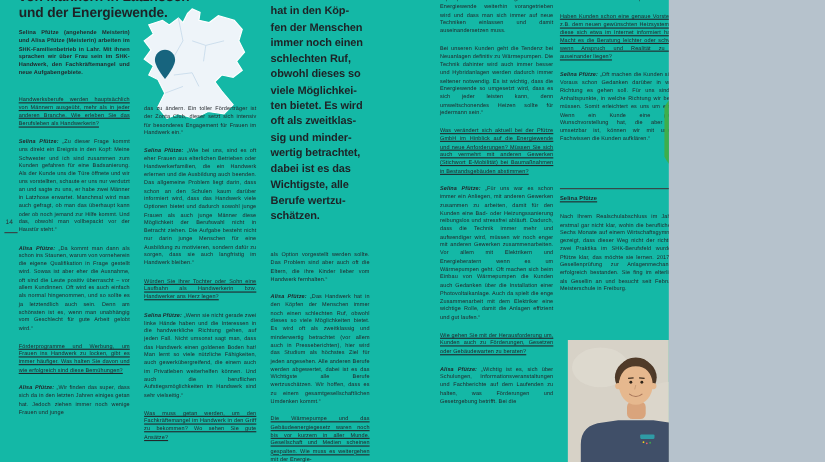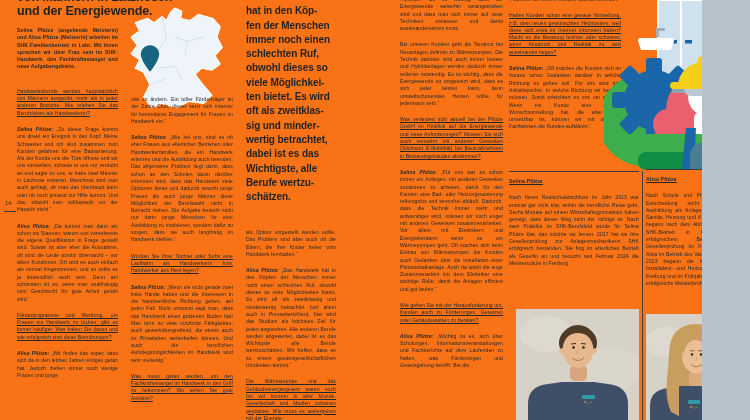--- a/index.html
+++ b/index.html
@@ -1,17 +1,17 @@
 <!DOCTYPE html>
 <html lang="de"><head>
 <meta charset="utf-8">
 <style>
   html,body{margin:0;padding:0;background:#b6c2cc;}
-  .spread{position:relative;width:662px;height:420px;background:#f97316;overflow:hidden;
-          font-family:"Liberation Sans",sans-serif;color:#23272b;padding-left:40px;}
+  .spread{position:relative;width:608px;height:420px;background:#14b8a6;overflow:hidden;
+          font-family:"Liberation Sans",sans-serif;color:#23272b;}
   .col{position:absolute;text-align:justify;font-size:5px;line-height:7.3px;letter-spacing:.12px;}
   .col p{margin:0 0 9px 0;}
   .intro{font-weight:bold;font-size:5.1px;margin-bottom:17px !important;}
   .q{text-decoration:underline;text-decoration-thickness:.5px;text-underline-offset:1.4px;}
   .speaker{font-weight:bold;font-style:italic;}
   .headline{position:absolute;left:17px;top:-9px;width:300px;font-size:12.5px;line-height:13.8px;
             font-weight:bold;letter-spacing:-.1px;color:#1e2226;}
   .pullquote{position:absolute;left:246px;top:-10px;width:97px;font-size:10px;line-height:14.3px;
              font-weight:bold;white-space:pre-line;color:#1e2226;letter-spacing:-.1px;}
   .pagenum{position:absolute;font-size:6px;color:#2c3033;}

